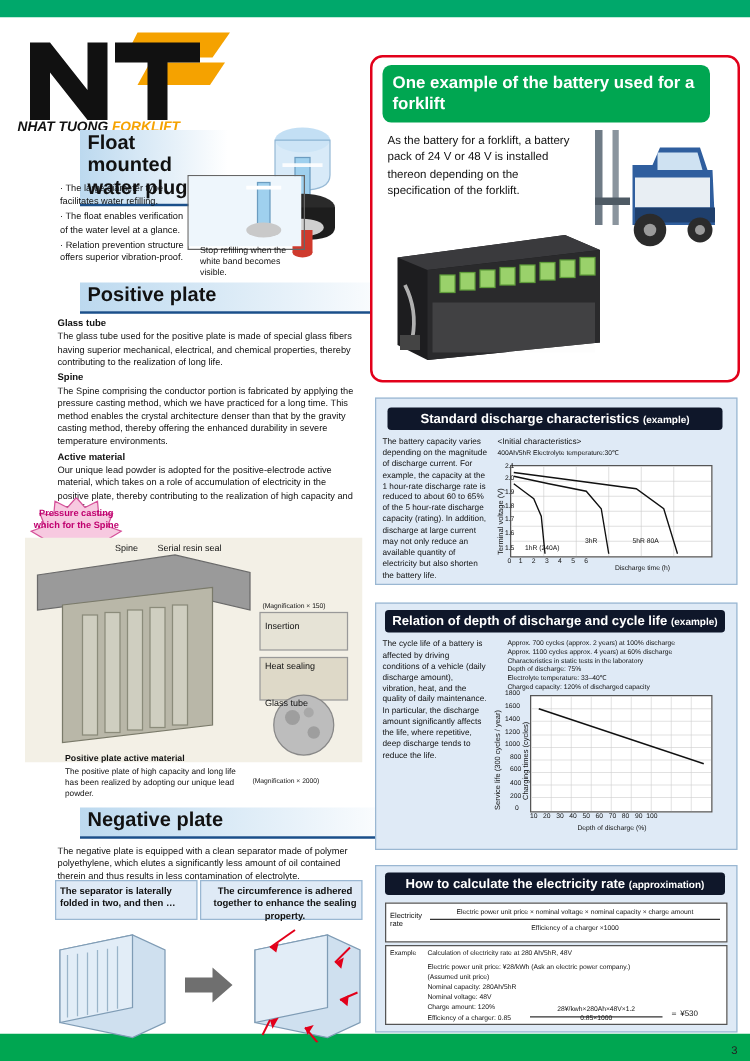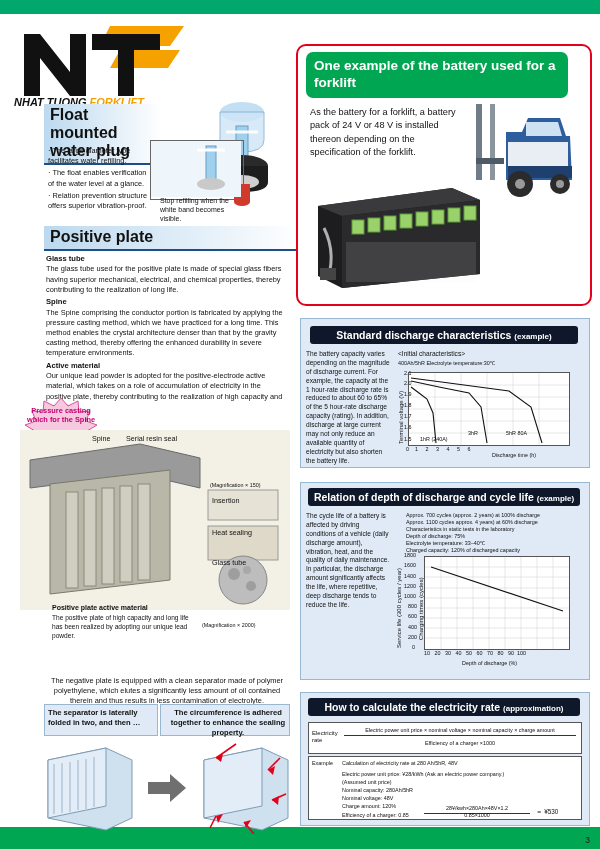--- a/index.html
+++ b/index.html
@@ -26,20 +26,21 @@
   .logo-sub .f{color:#f5a200;}
 
   
   .h-bar{
     position:absolute;
     font-size:16px;font-weight:bold;color:#111;
     padding:2px 6px 3px 6px;
     background:linear-gradient(to right,#bcd9ef 0%, #eaf3fa 70%, #ffffff 100%);
     border-bottom:2px solid #1a4f8a;
     line-height:1.1;
+    margin-left:20px;
   }
   .h-bar.two{line-height:1.12;}
 
   .blk{position:absolute;font-size:7.4px;line-height:1.38;color:#111;}
   .blk b{font-size:7.6px;}
   .lbl{position:absolute;font-size:7px;color:#111;}
   .lbl-l{position:absolute;font-size:7.2px;color:#111;}
 
   
   .float-box{position:absolute;left:150px;top:140px;width:92px;height:58px;border:1px solid #666;}
@@ -192,21 +193,22 @@
   <div class="lbl-l" style="left:126px;top:434px;">Serial resin seal</div>
   <div class="tiny" style="left:210px;top:482px;">(Magnification × 150)</div>
   <div class="lbl-l" style="left:212px;top:496px;">Insertion</div>
   <div class="lbl-l" style="left:212px;top:528px;">Heat sealing</div>
   <div class="lbl-l" style="left:212px;top:558px;">Glass tube</div>
   <div class="tiny" style="left:202px;top:622px;">(Magnification × 2000)</div>
 
   <div class="capb" style="left:52px;top:604px;">Positive plate active material</div>
   <div class="cap" style="left:52px;top:614px;width:140px;line-height:1.35;">The positive plate of high capacity and long life has been realized by adopting our unique lead powder.</div>
 
-  <div class="blk" style="left:46px;top:676px;width:242px;text-align:center;">The negative plate is equipped with a clean separator made of polymer polyethylene, which elutes a significantly less amount of oil contained therein and thus results in less contamination of electrolyte.</div>
+  <div class="h-bar" style="left:44px;top:646px;width:244px;">Negative plate</div>
+  <div class="blk" style="left:46px;top:676px;width:242px;">The negative plate is equipped with a clean separator made of polymer polyethylene, which elutes a significantly less amount of oil contained therein and thus results in less contamination of electrolyte.</div>
 
   <div class="negbox" style="left:44px;top:704px;width:112px;height:30px;"></div>
   <div class="negtitle" style="left:48px;top:708px;width:104px;">The separator is laterally folded in two, and then …</div>
   <div class="negbox" style="left:160px;top:704px;width:128px;height:30px;"></div>
   <div class="negtitle" style="left:168px;top:708px;width:120px;text-align:center;">The circumference is adhered together to enhance the sealing property.</div>
 
   <div class="illus" style="left:40px;top:742px;width:250px;height:92px;">
     <svg width="250" height="92" viewBox="0 0 250 92">
       <polygon points="8,18 66,6 92,18 92,76 66,88 8,76" fill="#cfe0ef" stroke="#7f9cb5"></polygon>
       <polygon points="8,18 66,6 66,64 8,76" fill="#e2edf7" stroke="#7f9cb5"></polygon>

